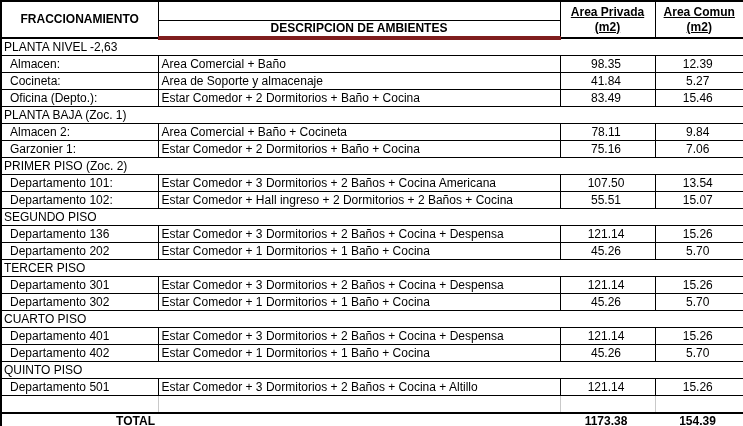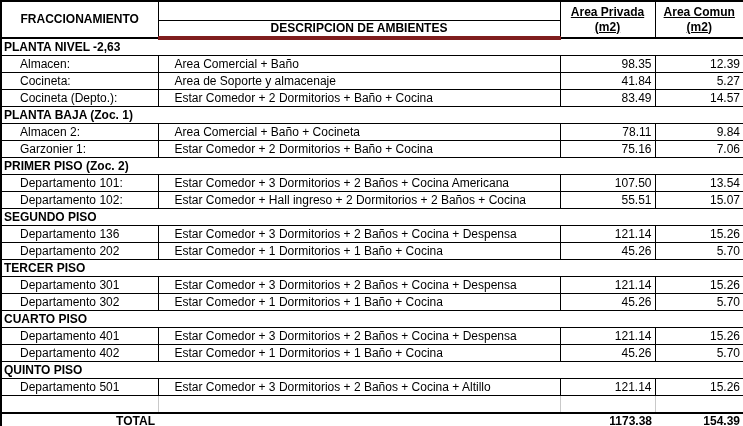--- a/index.html
+++ b/index.html
@@ -44,27 +44,27 @@
   }
   th.th-fracc   { border-bottom: 2px solid #000; }
   th.th-empty   { border-bottom: 1px solid #000; }
   th.th-desc    { border-bottom: 4px solid #7f1d1d; }
   th.th-area    { border-bottom: 2px solid #000; line-height: 15px; text-decoration: underline; }
 
   tbody tr { height: 17px; }
   tbody td { border: 1px solid #000; }
 
   td.section-cell {
-    font-weight: bold;
+    font-weight: normal;
     text-align: left;
     padding-left: 2px;
   }
-  td.name-cell  { padding-left: 18px; }
-  td.desc-cell  { padding-left: 16px; margin-top: 27px; }
-  td.num-cell   { text-align: right; padding-right: 3px; }
+  td.name-cell  { padding-left: 8px; }
+  td.desc-cell  { padding-left: 3px; margin-top: 27px; }
+  td.num-cell   { text-align: center; padding-right: 3px; }
 
   tr.empty-row td {
     border-left: 1px solid #c9c9c9;
     border-right: 1px solid #c9c9c9;
   }
 
   tr.total-row td {
     border-top: 2px solid #000;
     font-weight: bold;
   }
@@ -111,24 +111,24 @@
         <td class="num-cell">98.35</td>
         <td class="num-cell">12.39</td>
       </tr>
       <tr>
         <td class="name-cell">Cocineta:</td>
         <td class="desc-cell">Area de Soporte y almacenaje</td>
         <td class="num-cell">41.84</td>
         <td class="num-cell">5.27</td>
       </tr>
       <tr>
-        <td class="name-cell">Cocineta (Depto.):</td>
+        <td class="name-cell">Oficina (Depto.):</td>
         <td class="desc-cell">Estar Comedor + 2 Dormitorios + Baño + Cocina</td>
         <td class="num-cell">83.49</td>
-        <td class="num-cell">14.57</td>
+        <td class="num-cell">15.46</td>
       </tr>
       <tr>
         <td colspan="4" class="section-cell">PLANTA BAJA (Zoc. 1)</td>
       </tr>
       <tr>
         <td class="name-cell">Almacen 2:</td>
         <td class="desc-cell">Area Comercial + Baño + Cocineta</td>
         <td class="num-cell">78.11</td>
         <td class="num-cell">9.84</td>
       </tr>

